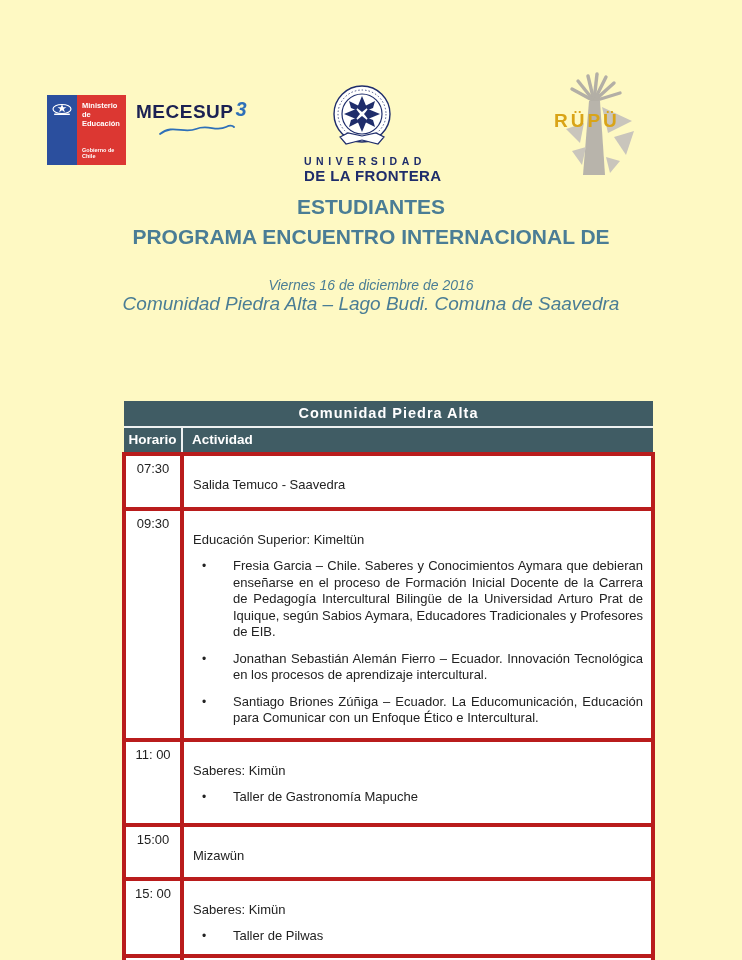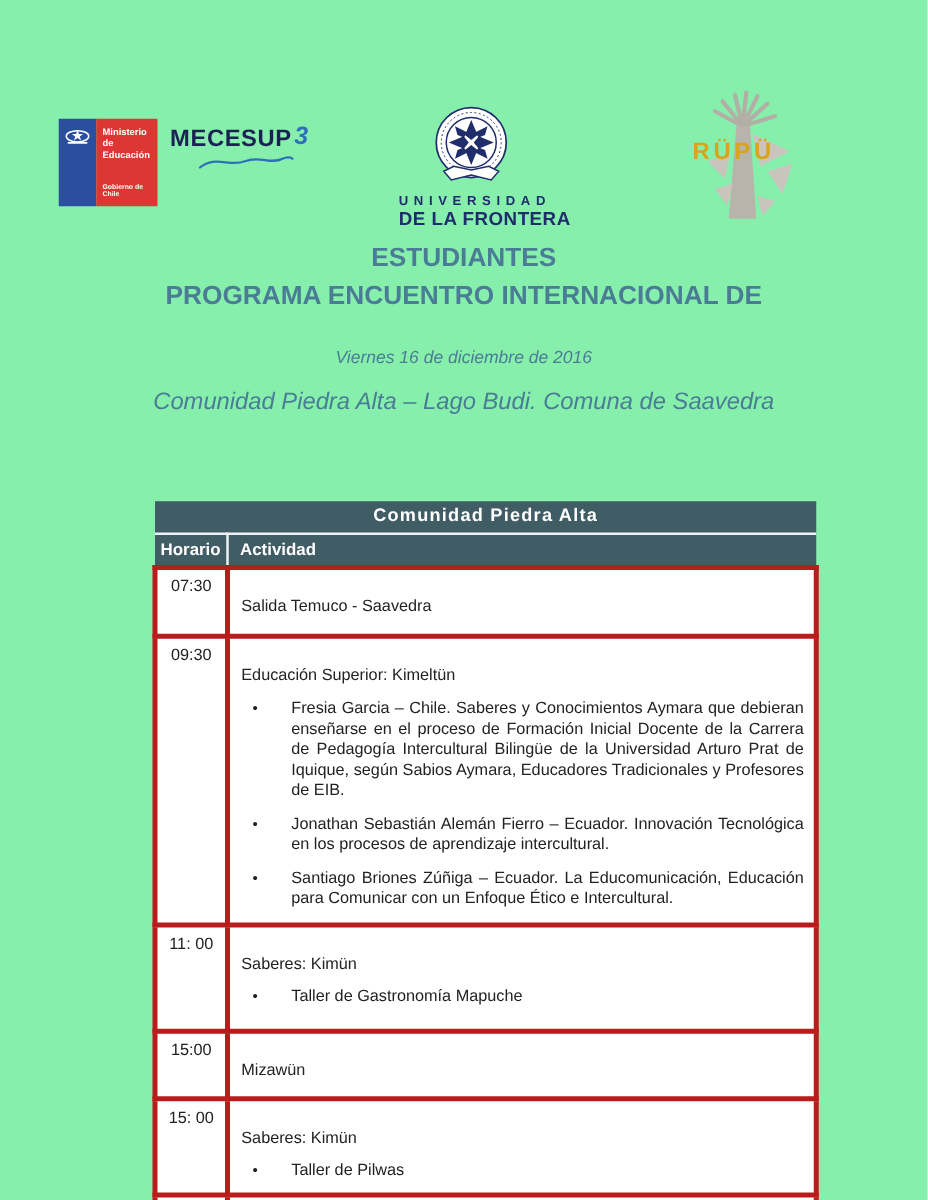--- a/index.html
+++ b/index.html
@@ -3,54 +3,54 @@
 <meta charset="utf-8">
 <style>
   html,body { margin:0; padding:0; }
   body {
     width:742px; height:960px;
     background:#ffffff;
     font-family:"Liberation Sans", sans-serif;
     position:relative;
     overflow:hidden;
   }
-  .page { position:absolute; inset:0; background:#86efac;text-decoration:underline; }
+  .page { position:absolute; inset:0; background:#fef9c3;text-decoration:underline; }
 
   
   .logo { position:absolute; }
 
   
   .logo-mineduc { left:47px; top:95px; width:79px; height:70px; display:flex; }
   .mineduc-blue { width:30px; height:100%; background:var(--mineduc-blue); position:relative; }
   .mineduc-crest { position:absolute; top:7px; left:50%; transform:translateX(-50%); }
   .mineduc-red { flex:1; background:var(--mineduc-red); position:relative; }
   .mineduc-ministry { position:absolute; top:6px; left:5px; color:#fff; font-size:7.5px; font-weight:bold; line-height:1.2; }
   .mineduc-gov { position:absolute; bottom:6px; left:5px; color:#fff; font-size:5.5px; font-weight:bold; }
 
   
   .logo-mecesup { left:136px; top:101px; width:110px; height:52px; }
   .mecesup-line { display:flex; align-items:flex-start; }
   .mecesup-word { color:var(--mecesup-navy); font-weight:bold; font-size:19px; letter-spacing:.5px; }
   .mecesup-num { color:var(--mecesup-blue); font-size:20px; font-style:italic; font-weight:bold; margin-left:2px; margin-top:-3px; }
   .mecesup-wave { margin-left:22px; margin-top:-2px; display:block; }
 
   
-  .logo-ufro { left:319px; top:84px; width:116px; height:100px; text-align:center; }
+  .logo-ufro { left:304px; top:84px; width:116px; height:100px; text-align:center; }
   .ufro-seal { display:block; margin:0 auto; }
   .ufro-l1 { color:var(--ufro-navy); font-size:10.5px; font-weight:bold; letter-spacing:4.5px; margin-top:1px; white-space:nowrap; }
   .ufro-l2 { color:var(--ufro-navy); font-size:15px; font-weight:bold; letter-spacing:.4px; white-space:nowrap; }
 
   
   .logo-rupu { left:542px; top:71px; width:110px; height:116px; }
 
   
   .title-block { position:absolute; top:192px; left:0; width:742px; text-align:center; color:var(--accent); }
   .doc-title { font-size:21px; font-weight:bold; line-height:30px; }
   .doc-date { font-size:14px; font-style:italic; margin-top:25px; }
-  .doc-location { font-size:19px; font-style:italic; margin-top:18px; }
+  .doc-location { font-size:19px; font-style:italic; }
 
   
   .table-wrap { position:absolute; top:401px; left:122px; width:533px; }
   table.schedule { width:533px; border-collapse:collapse; table-layout:fixed; font-size:13px; color:#222; }
   table.schedule col.c-time { width:58px; }
 
   table.schedule thead th {
     background:var(--table-header-bg); color:#fff; font-weight:bold;
   }
   th.tbl-title {

